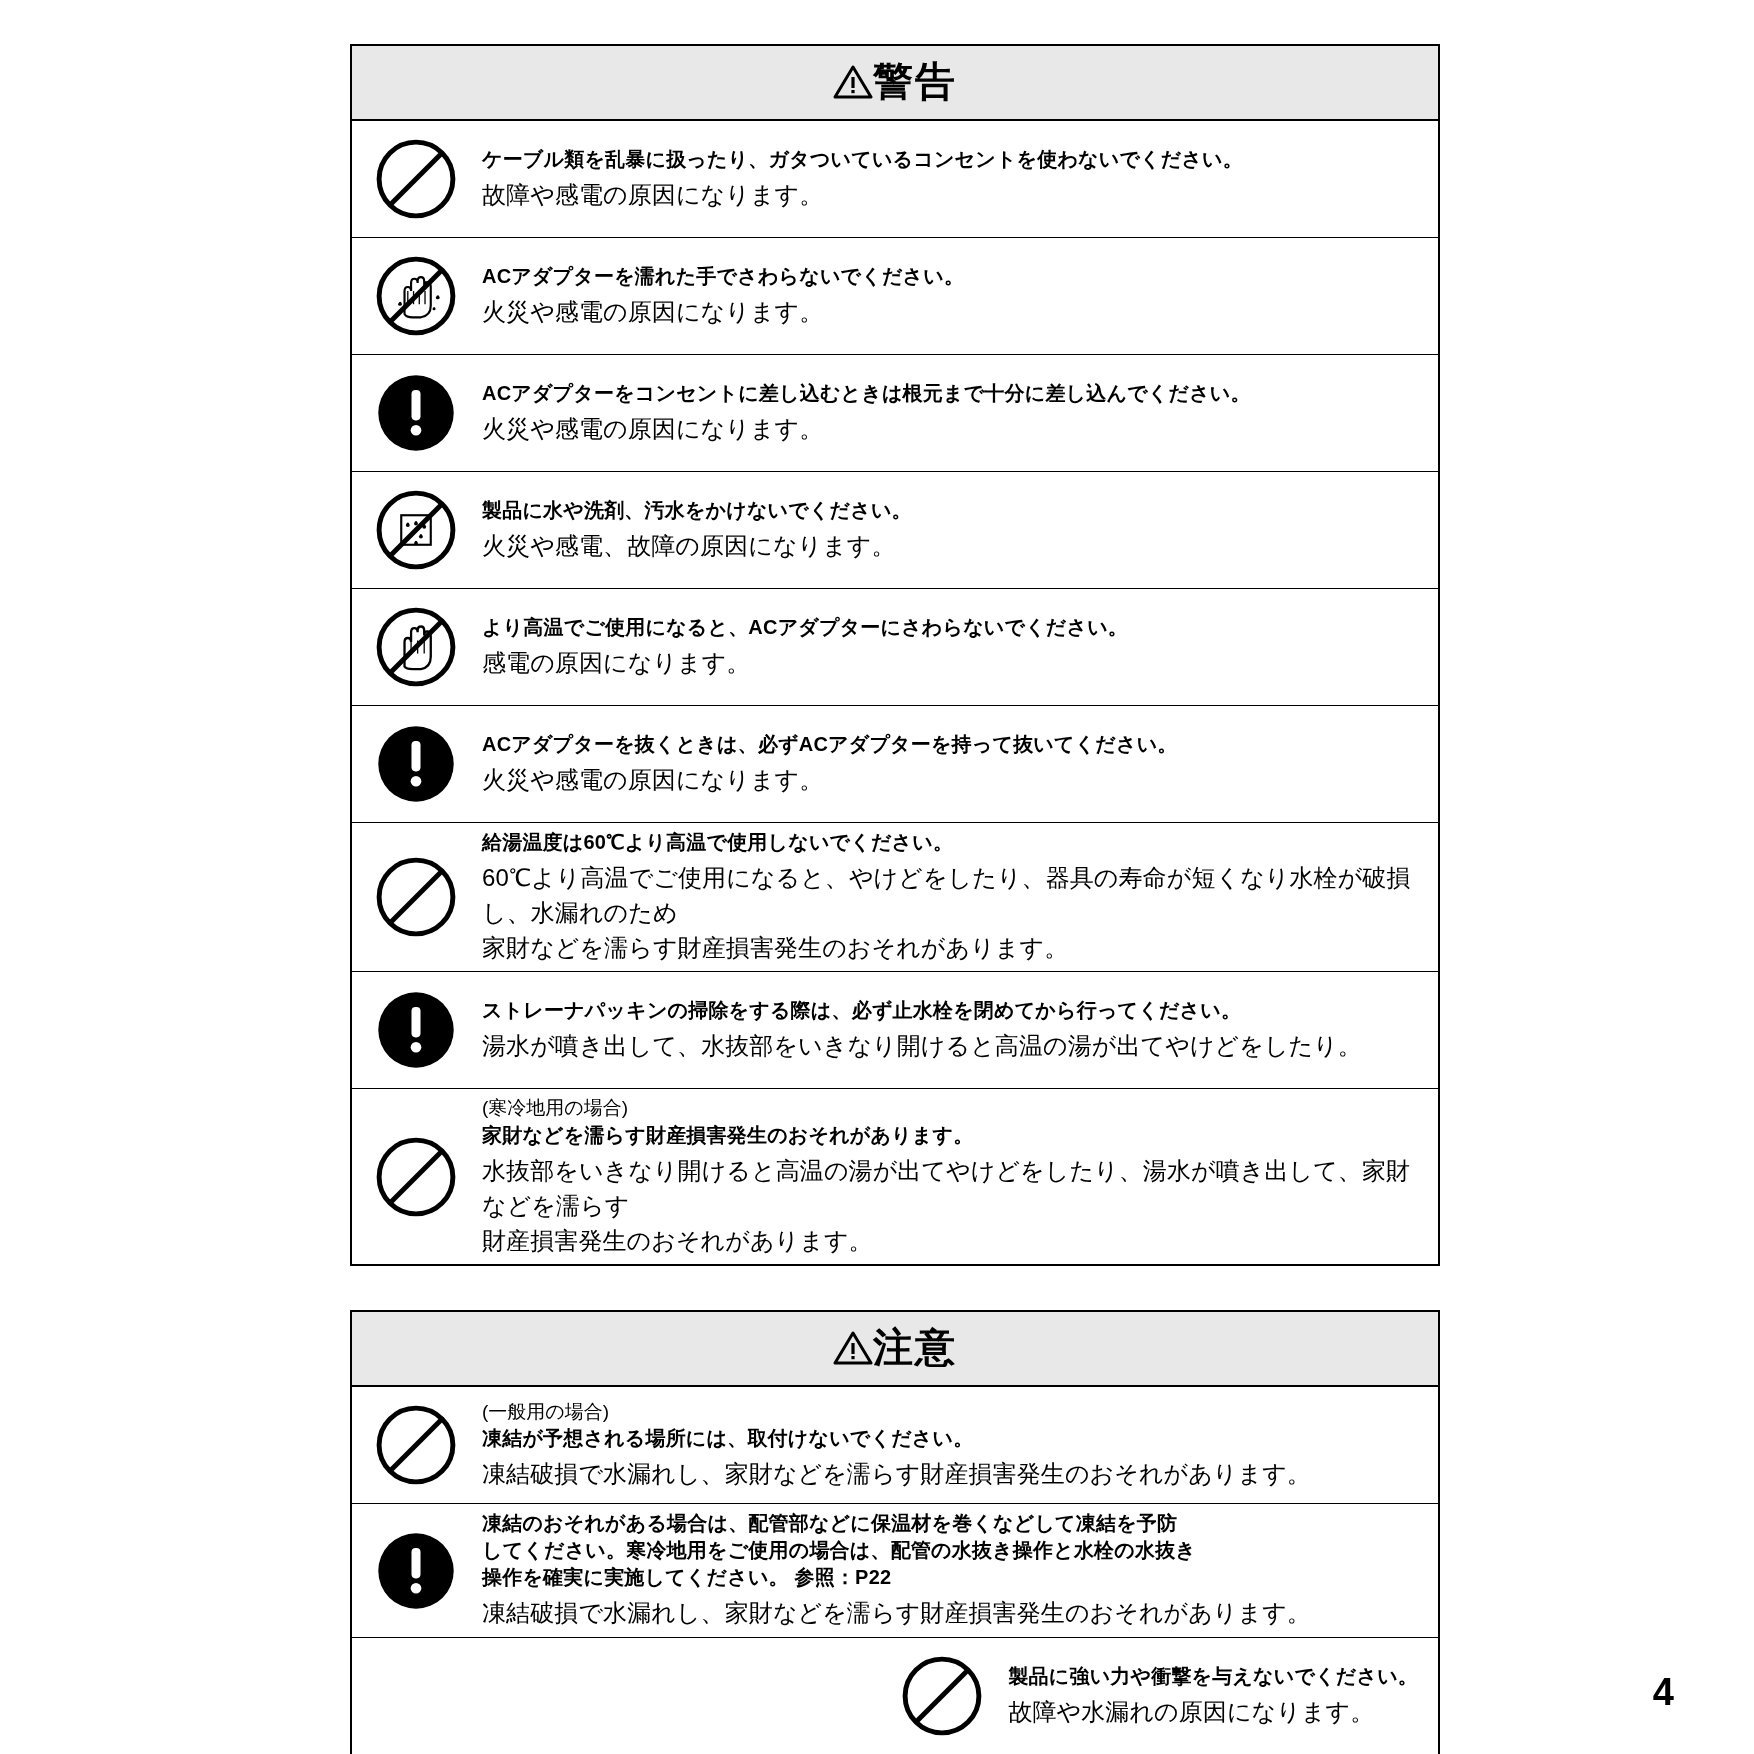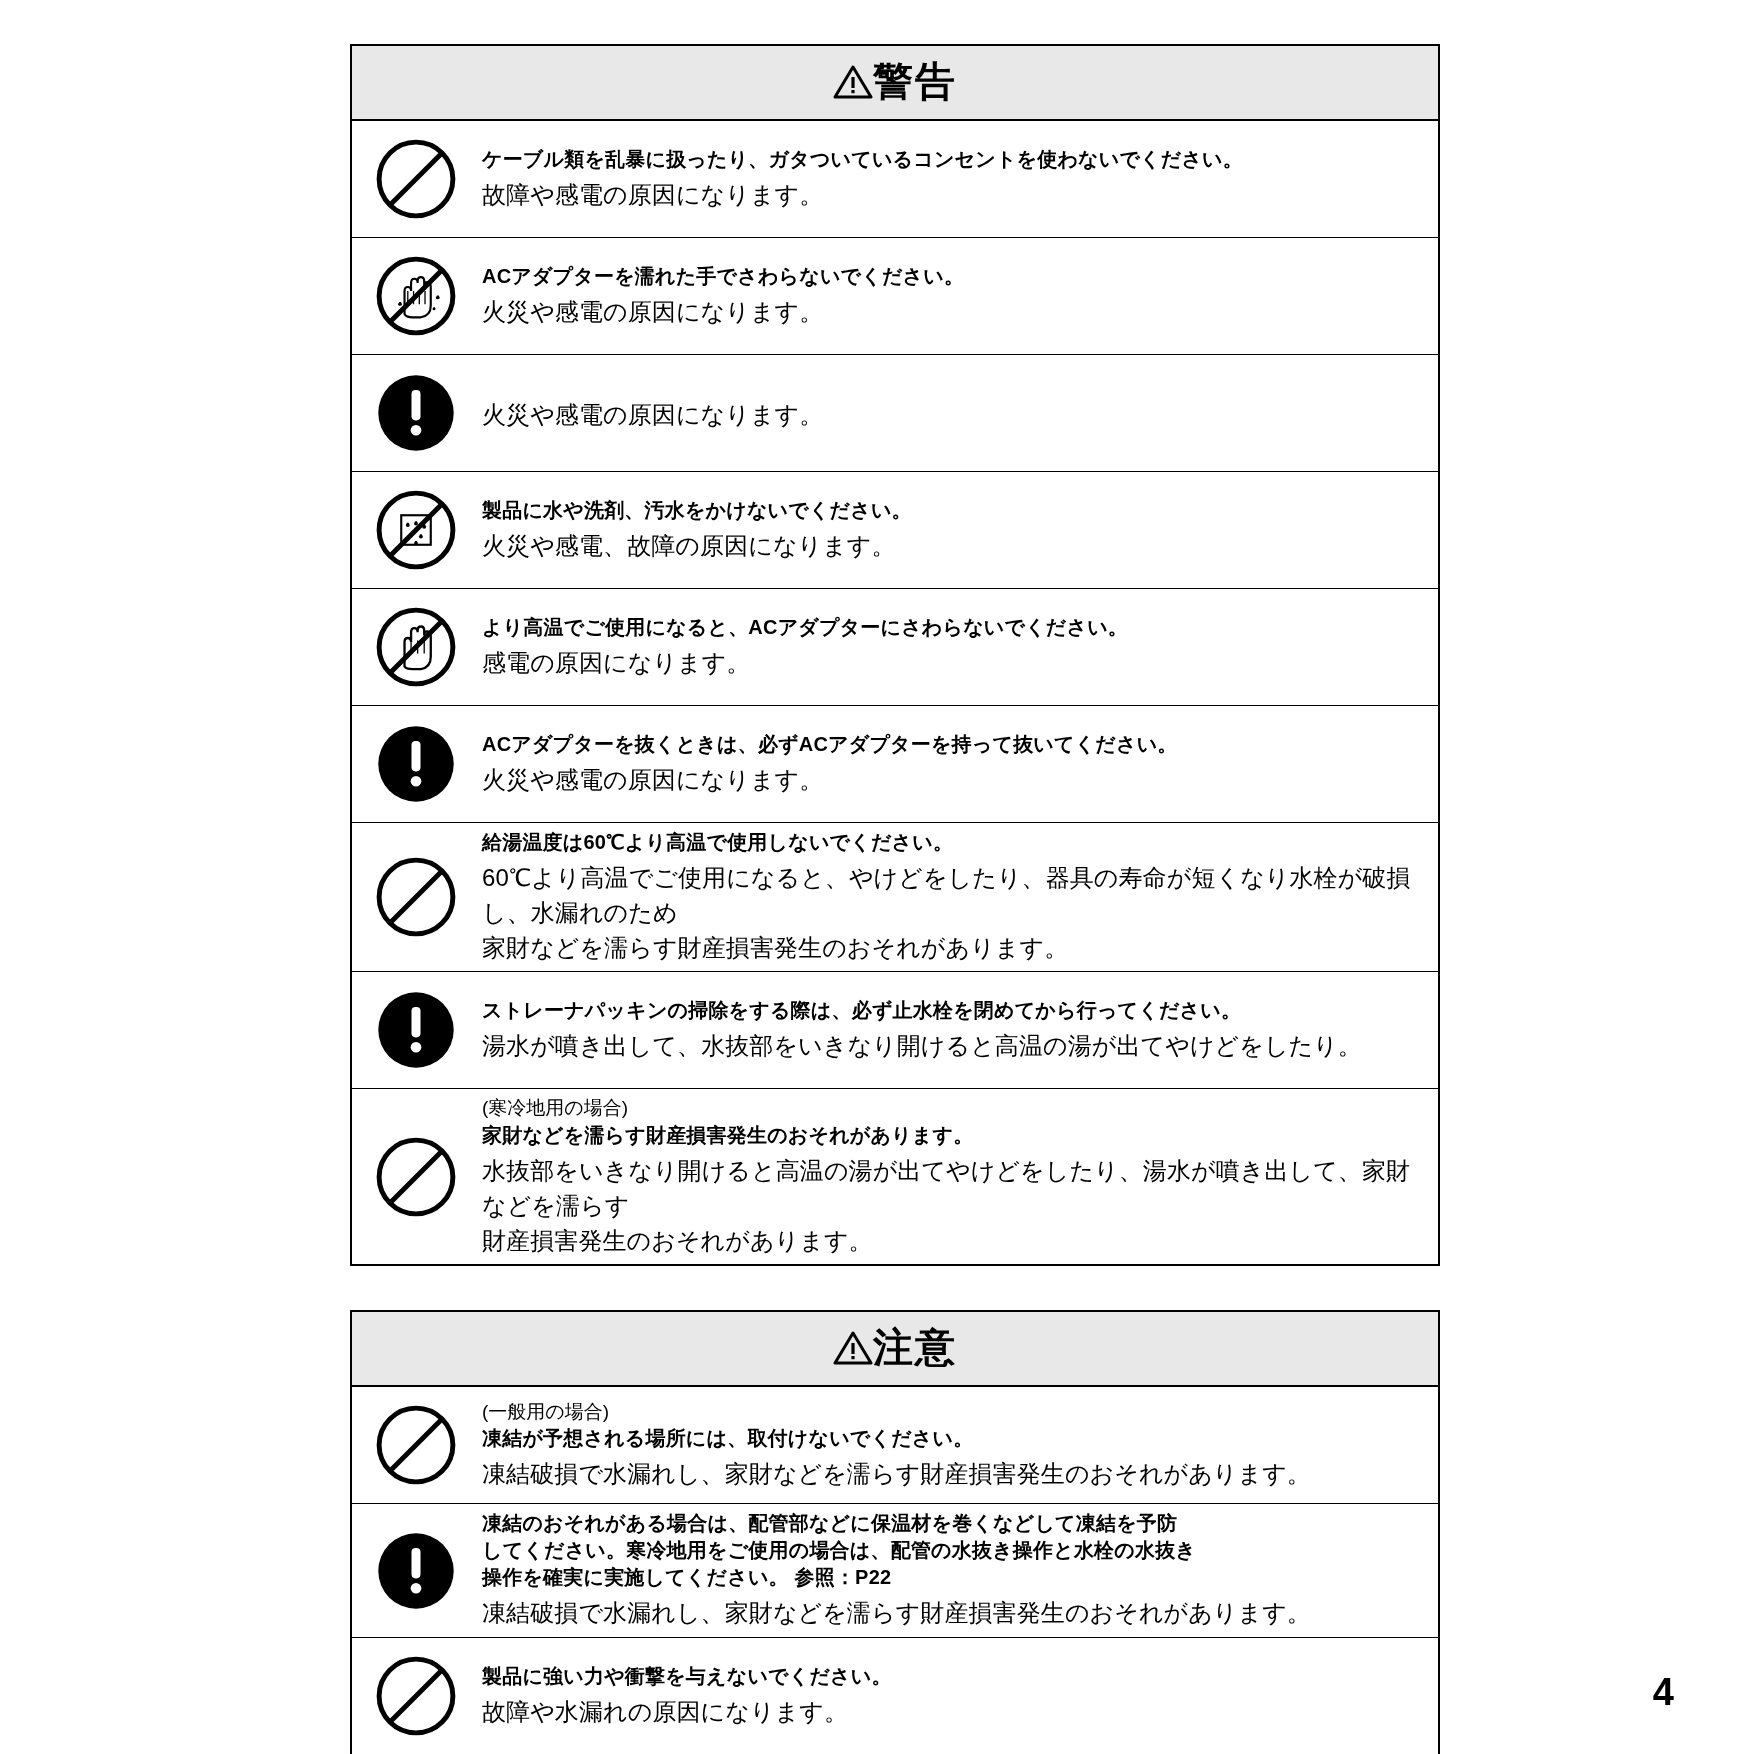--- a/index.html
+++ b/index.html
@@ -51,21 +51,21 @@
     height: 36px;
   }
   .sec-header .tri svg { display:block; }
   .row {
     display: flex;
     align-items: center;
     border-bottom: 1.5px solid #000;
     min-height: 104px;
     padding: 6px 0;
   }
-  .row:last-child { border-bottom: none; }
+  .row:last-child { border-bottom: none; justify-content: flex-end; }
   .icon-cell {
     width: 128px;
     min-width: 128px;
     display: flex;
     align-items: center;
     justify-content: center;
   }
   .text-cell {
     padding-right: 20px;
     padding-left: 2px;
@@ -154,20 +154,21 @@
           <div class="icon-cell">
             <span>
               <svg width="82" height="82" viewBox="0 0 100 100" class="icon">
                 <circle cx="50" cy="50" r="46" fill="#000"></circle>
                 <rect x="44.5" y="22" width="11" height="37" rx="5" fill="#fff"></rect>
                 <circle cx="50" cy="71" r="6.5" fill="#fff"></circle>
               </svg>
             </span>
           </div>
           <div class="text-cell">
+            <div class="headline" style="white-space: pre-line;">ACアダプターをコンセントに差し込むときは根元まで十分に差し込んでください。</div>
             <div class="subline" style="white-space: pre-line;">火災や感電の原因になります。</div>
           </div>
         </div>
         <div class="row">
           <div class="icon-cell">
             <span>
               <svg width="82" height="82" viewBox="0 0 100 100" class="icon">
                 <circle cx="50" cy="50" r="45" fill="#fff" stroke="#000" stroke-width="6"></circle>
                 <rect x="32" y="32" width="36" height="36" fill="#fff" stroke="#000" stroke-width="2.6"></rect>
                 <path d="M37.6 44 q2.4 -6 4.8 0 a2.4 2.4 0 0 1 -4.8 0 z" fill="#000"></path>

